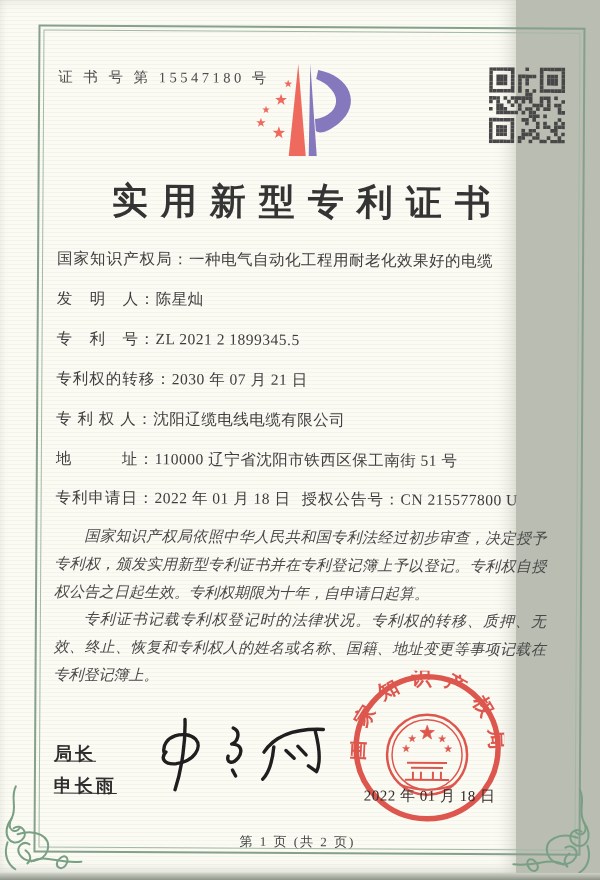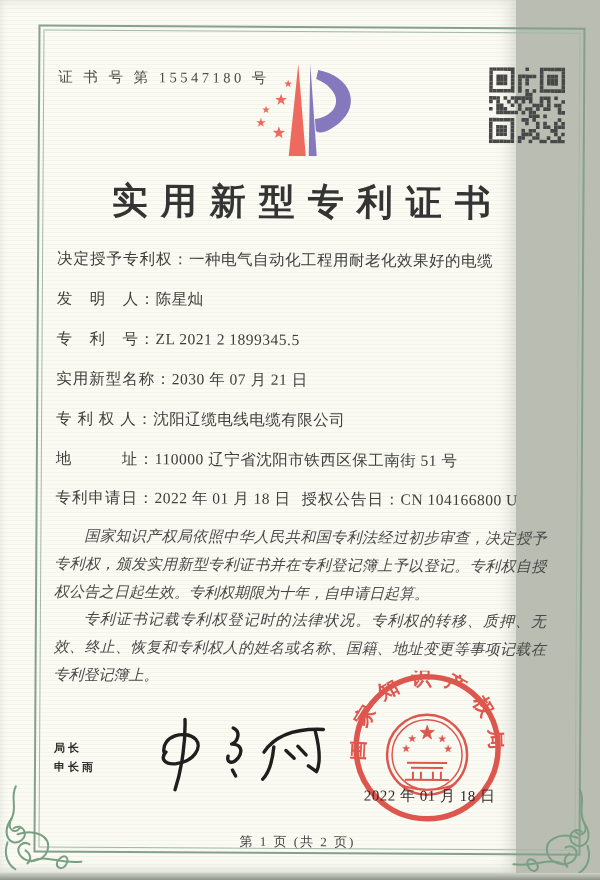--- a/index.html
+++ b/index.html
@@ -47,21 +47,21 @@
   .paras {
     position:absolute; left:55px; top:524px; width:492px;
     font-size:15px; line-height:1.85; color:#494949;
     font-style:italic; text-align:justify;
   }
   .paras p { text-indent:2em; margin:0; }
 
   .signer {
     position:absolute; left:56px; top:740px;
     font-family:"Liberation Sans","DejaVu Sans",sans-serif;
-    font-size:11px; font-weight:600; letter-spacing:3px; color:#2e2e2e; line-height:1.75;
+    font-size:18px; font-weight:600; letter-spacing:3px; color:#2e2e2e; line-height:1.75;text-decoration:underline;
   }
 
   .signature { position:absolute; left:148px; top:708px; width:200px; height:95px; transform:rotate(-2deg); }
 
   .seal { position:absolute; left:352px; top:670px; width:154px; height:154px; opacity:0.93; }
   .seal-date {
     position:absolute; left:366px; top:786px; width:140px; z-index:5;
     font-size:15px; color:#35292a; letter-spacing:0.5px; white-space:nowrap;
   }
 
@@ -320,40 +320,40 @@
         <rect x="54.0" y="72.0" width="3.6" height="3.6" fill="#474747"></rect>
         <rect x="61.2" y="72.0" width="3.6" height="3.6" fill="#474747"></rect>
         <rect x="64.8" y="72.0" width="3.6" height="3.6" fill="#474747"></rect>
         <rect x="68.4" y="72.0" width="3.6" height="3.6" fill="#474747"></rect>
         <rect x="72.0" y="72.0" width="3.6" height="3.6" fill="#474747"></rect>
       </svg>
 
     <div class="title">实用新型专利证书</div>
 
     <div class="row" style="top:250px">
-      <span class="lbl">决定授予专利权：</span><span class="val">一种电气自动化工程用耐老化效果好的电缆</span>
+      <span class="lbl">国家知识产权局：</span><span class="val">一种电气自动化工程用耐老化效果好的电缆</span>
     </div>
     <div class="row" style="top:290px">
       <span class="lbl">发　明　人：</span><span class="val">陈星灿</span>
     </div>
     <div class="row" style="top:330px">
       <span class="lbl">专　利　号：</span><span class="val">ZL 2021 2 1899345.5</span>
     </div>
     <div class="row" style="top:370px">
-      <span class="lbl">实用新型名称：</span><span class="val">2030 年 07 月 21 日</span>
+      <span class="lbl">专利权的转移：</span><span class="val">2030 年 07 月 21 日</span>
     </div>
     <div class="row" style="top:410px">
       <span class="lbl">专 利 权 人：</span><span class="val">沈阳辽缆电线电缆有限公司</span>
     </div>
     <div class="row" style="top:450px">
       <span class="lbl">地　　　址：</span><span class="val">110000  辽宁省沈阳市铁西区保工南街 51 号</span>
     </div>
     <div class="row row2col" style="top:489px">
       <span><span class="lbl">专利申请日：</span><span class="val">2022 年 01 月 18 日</span></span>
-      <span class="col2"><span class="lbl">授权公告日：</span><span class="val">CN 104166800 U</span></span>
+      <span class="col2"><span class="lbl">授权公告号：</span><span class="val">CN 215577800 U</span></span>
     </div>
 
     <div class="paras">
       <p>国家知识产权局依照中华人民共和国专利法经过初步审查，决定授予专利权，颁发实用新型专利证书并在专利登记簿上予以登记。专利权自授权公告之日起生效。专利权期限为十年，自申请日起算。</p>
       <p>专利证书记载专利权登记时的法律状况。专利权的转移、质押、无效、终止、恢复和专利权人的姓名或名称、国籍、地址变更等事项记载在专利登记簿上。</p>
     </div>
 
     <div class="signer">
       <div>局长</div>
       <div>申长雨</div>

